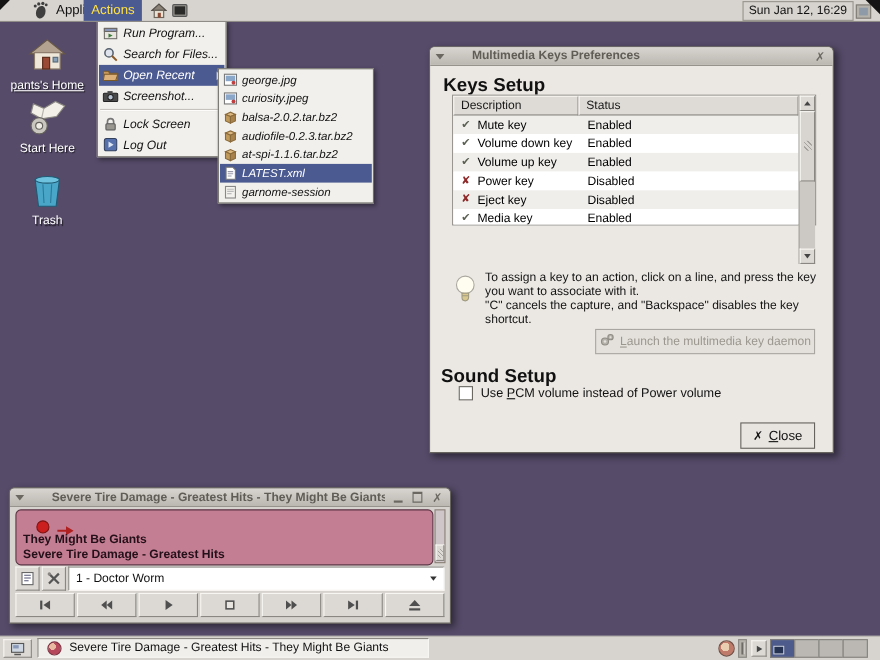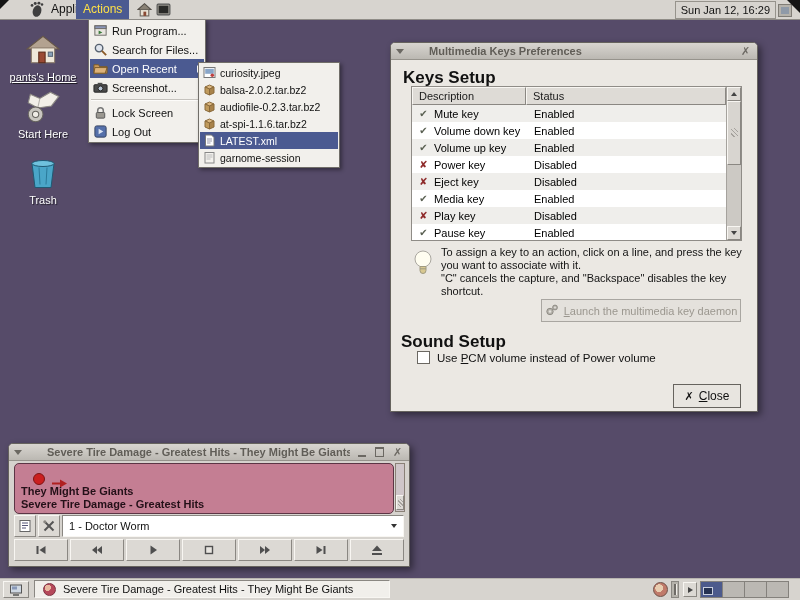--- a/index.html
+++ b/index.html
@@ -26,21 +26,21 @@
   #tray-applet::after{content:"";position:absolute;left:2px;top:2px;right:2px;bottom:2px;background:#8f9aa8;}
 
   
   .desk-icon{position:absolute;width:86px;text-align:center;color:#fff;font-size:11px;z-index:1;cursor:default;}
   .desk-icon .lbl{margin-top:2px;text-shadow:1px 1px 1px rgba(0,0,0,.65);}
   #di-home{left:0;top:33px;text-decoration:underline;}
   #di-start{left:0;top:91px;}
   #di-trash{left:0;top:155px;}
 
   
-  .menu{position:absolute;background:#f2f0ec;border:1px solid #716e69;box-shadow:2px 2px 4px rgba(0,0,0,.4);padding:1px;}
+  .menu{position:absolute;background:#f2f0ec;border:1px solid #716e69;box-shadow:2px 2px 4px rgba(0,0,0,.4);padding:1px;font-style:italic;}
   #actions-popup{left:88px;top:19px;width:114px;z-index:30;}
   #recent-popup{left:198px;top:62px;width:138px;z-index:31;}
   .menu-item{display:flex;align-items:center;height:19px;font-size:11px;color:#111;padding:0 3px;gap:4px;white-space:nowrap;overflow:hidden;}
   #recent-popup .menu-item{height:17px;font-size:10.5px;}
   .menu-item.hl{background:#4b5a91;color:#fff;}
   .mi-icon{flex:none;display:inline-flex;}
   .menu-sep{height:1px;background:#c5c2bd;border-bottom:1px solid #fdfcfa;margin:2px 1px;}
   .sub-arrow{margin-left:auto;width:0;height:0;border-left:4px solid #fff;border-top:4px solid transparent;border-bottom:4px solid transparent;}
 
   
@@ -53,21 +53,21 @@
   .glyph-min{width:8px;height:7px;border-bottom:2px solid #6b6862;}
   .glyph-max{width:7px;height:7px;border:1px solid #6b6862;border-top:2px solid #6b6862;}
   .glyph-x{font-family:"DejaVu Sans",sans-serif;font-size:11px;font-weight:bold;line-height:13px;}
 
   
   #prefs{left:390px;top:42px;width:366px;height:368px;z-index:10;}
   .section-label{position:absolute;font-size:17px;font-weight:bold;color:#111;}
   #keys-setup-label{left:12px;top:25px;}
   #sound-setup-label{left:10px;top:289px;}
 
-  #keys-table{position:absolute;left:20px;top:43px;width:331px;height:155px;border:1px solid #8f8c87;background:#fff;box-sizing:border-box;}
+  #keys-table{position:absolute;left:20px;top:43px;width:331px;height:119px;border:1px solid #8f8c87;background:#fff;box-sizing:border-box;}
   .tbl-main{margin-right:15px;height:100%;overflow:hidden;}
   .tbl-header{display:flex;height:18px;}
   .th{box-sizing:border-box;background:#dedbd6;border:1px solid;border-color:#f8f6f2 #8a8782 #8a8782 #f8f6f2;
       font-size:11px;color:#1a1a1a;padding:2px 6px 0;white-space:nowrap;overflow:hidden;}
   .th.desc{width:114px;flex:none;}
   .th.status{flex:1;}
   .tr{display:flex;align-items:center;height:17px;font-size:11px;color:#000;background:#fff;}
   .tr:nth-child(even){background:#efeeeb;}
   .mark{flex:none;width:13px;margin-left:5px;text-align:center;font-family:"DejaVu Sans",sans-serif;font-size:10px;font-weight:bold;}
   .mark.ok{color:#5a6052;}
@@ -259,20 +259,30 @@
 
   <div class="menu" id="recent-popup">
     <div class="menu-item">
       <span class="mi-icon">
           <svg width="13" height="13" viewBox="0 0 13 13">
             <rect x="1" y="1.5" width="11" height="10" fill="#fff" stroke="#777"></rect>
             <rect x="2.2" y="2.8" width="8.6" height="5" fill="#8aa6c8"></rect>
             <circle cx="9.3" cy="9.3" r="1.8" fill="#c04040"></circle>
           </svg>
         </span>
+      <span>george.jpg</span>
+    </div>
+    <div class="menu-item">
+      <span class="mi-icon">
+          <svg width="13" height="13" viewBox="0 0 13 13">
+            <rect x="1" y="1.5" width="11" height="10" fill="#fff" stroke="#777"></rect>
+            <rect x="2.2" y="2.8" width="8.6" height="5" fill="#8aa6c8"></rect>
+            <circle cx="9.3" cy="9.3" r="1.8" fill="#c04040"></circle>
+          </svg>
+        </span>
       <span>curiosity.jpeg</span>
     </div>
     <div class="menu-item">
       <span class="mi-icon">
           <svg width="13" height="13" viewBox="0 0 13 13">
             <polygon points="2,4 6.5,2 11,4 6.5,6" fill="#dcb780" stroke="#8a6a3a"></polygon>
             <polygon points="2,4 6.5,6 6.5,12 2,10" fill="#c09a5c" stroke="#8a6a3a"></polygon>
             <polygon points="11,4 6.5,6 6.5,12 11,10" fill="#a8824a" stroke="#8a6a3a"></polygon>
           </svg>
         </span>

